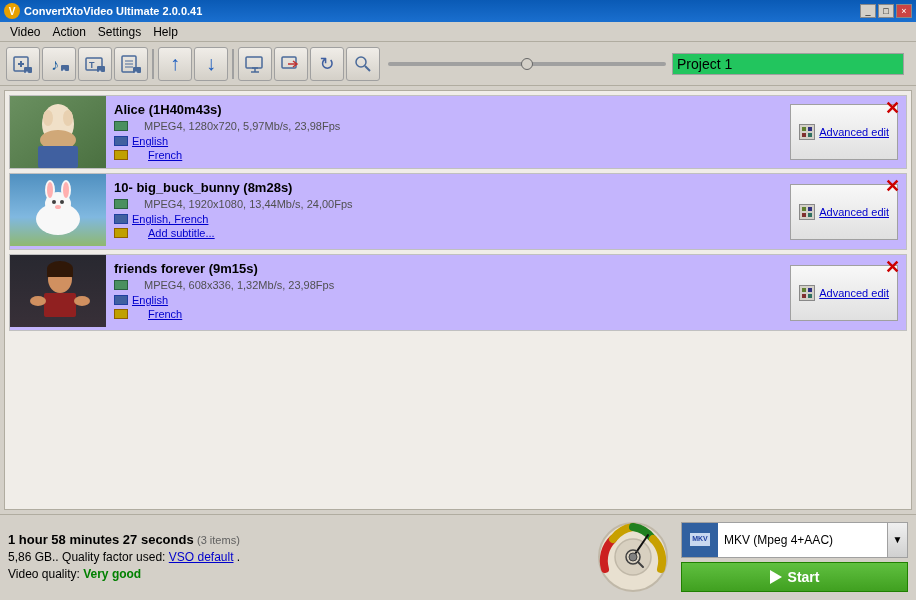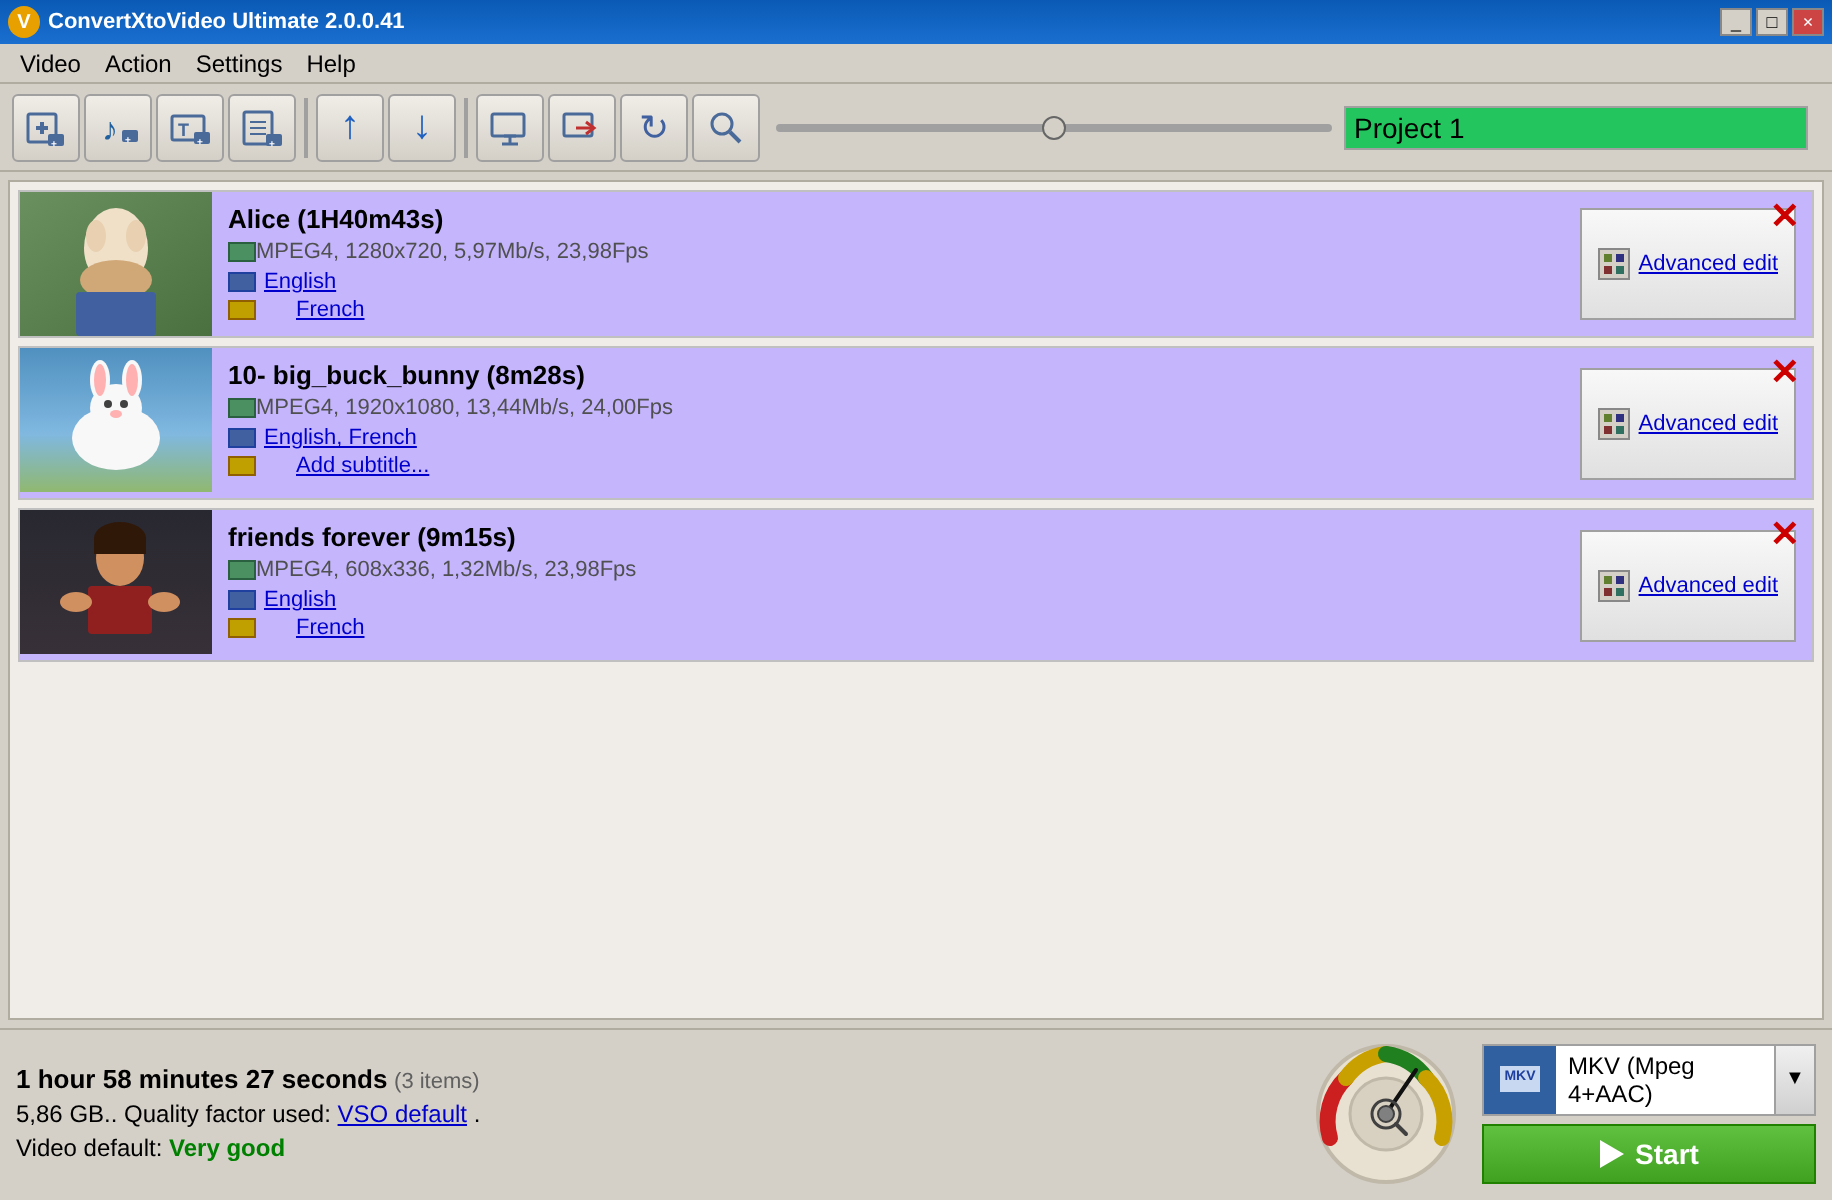--- a/index.html
+++ b/index.html
@@ -125,21 +125,21 @@
         radial-gradient(ellipse 12px 8px at 48px 46px, #d4a870 80%, transparent 80%),
         linear-gradient(180deg, #6a9060 0%, #7aaa70 40%, #4a7040 100%);
       position: relative;
     }
 
     .video-info {
       flex: 1;
       padding: 6px 8px;
     }
     .video-title { font-weight: bold; font-size: 13px; color: #000; margin-bottom: 3px; }
-    .video-meta { color: #505050; font-size: 11px; margin-bottom: 3px; display: flex; align-items: center; gap: 0; }
+    .video-meta { color: #505050; font-size: 11px; margin-bottom: 3px; display: flex; align-items: center; gap: 16px; }
     .meta-icon { width: 14px; height: 10px; background: #4a9060; border: 1px solid #2a6040; display: inline-block; flex-shrink: 0; }
     .audio-icon { width: 14px; height: 10px; background: #4060a0; border: 1px solid #2040a0; display: inline-block; flex-shrink: 0; }
     .sub-icon { width: 14px; height: 10px; background: #c0a000; border: 1px solid #906000; display: inline-block; flex-shrink: 0; }
     .video-audio { color: #505050; font-size: 11px; margin-bottom: 2px; display: flex; align-items: center; gap: 4px; }
     .video-subtitle { color: #505050; font-size: 11px; display: flex; align-items: center; gap: 20px; }
     .lang-link { color: #0000cc; text-decoration: underline; cursor: pointer; }
     .add-sub-link { color: #0000cc; text-decoration: underline; cursor: pointer; font-size: 11px; }
 
     .video-actions {
       display: flex;
@@ -205,21 +205,21 @@
       display: flex; align-items: center; justify-content: center;
       position: relative;
     }
     .gauge-svg { width: 80px; height: 80px; }
 
     
     .format-area {
       display: flex;
       flex-direction: column;
       gap: 4px;
-      width: 167px;
+      width: 227px;
     }
     .format-selector {
       display: flex;
       align-items: center;
       border: 1px solid #a0a0a0;
       background: white;
       height: 36px;
     }
     .format-icon {
       width: 36px; height: 34px;
@@ -541,21 +541,21 @@
       <span style="font-size:11px; color:#606060;">(3 items)</span>
     </div>
     <div class="status-size">
       <span>5,86 GB..</span>
       <span>Quality factor used:</span>
       <span> </span>
       <span class="status-quality-link">VSO default</span>
       <span>.</span>
     </div>
     <div class="status-video-quality">
-      <span>Video default:</span>
+      <span>Video quality:</span>
       <span> </span>
       <span class="quality-text">Very good</span>
     </div>
   </div>
 
   <div class="gauge-container">
     <svg class="gauge-svg" width="80" height="80" viewBox="0 0 80 80">
 
       <circle cx="40" cy="40" r="34" fill="#e8e0d0" stroke="#c0b8a8" stroke-width="2"></circle>
 

